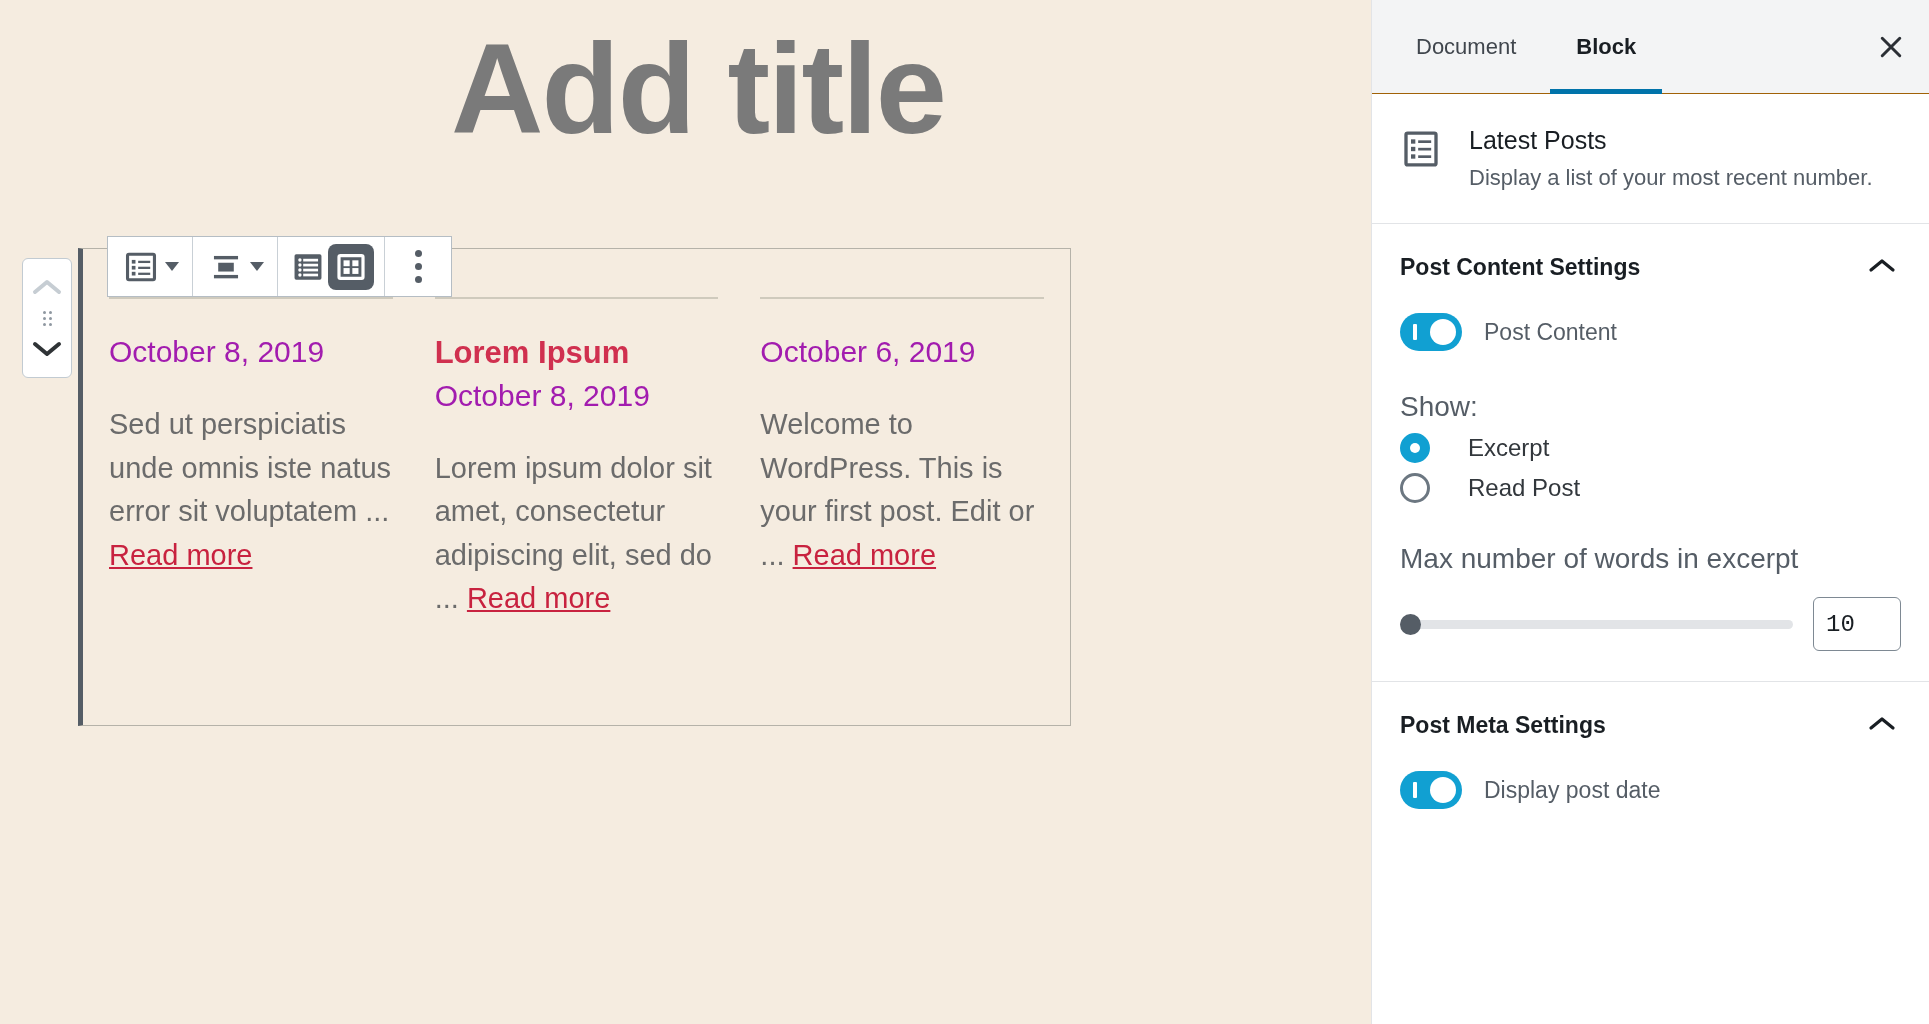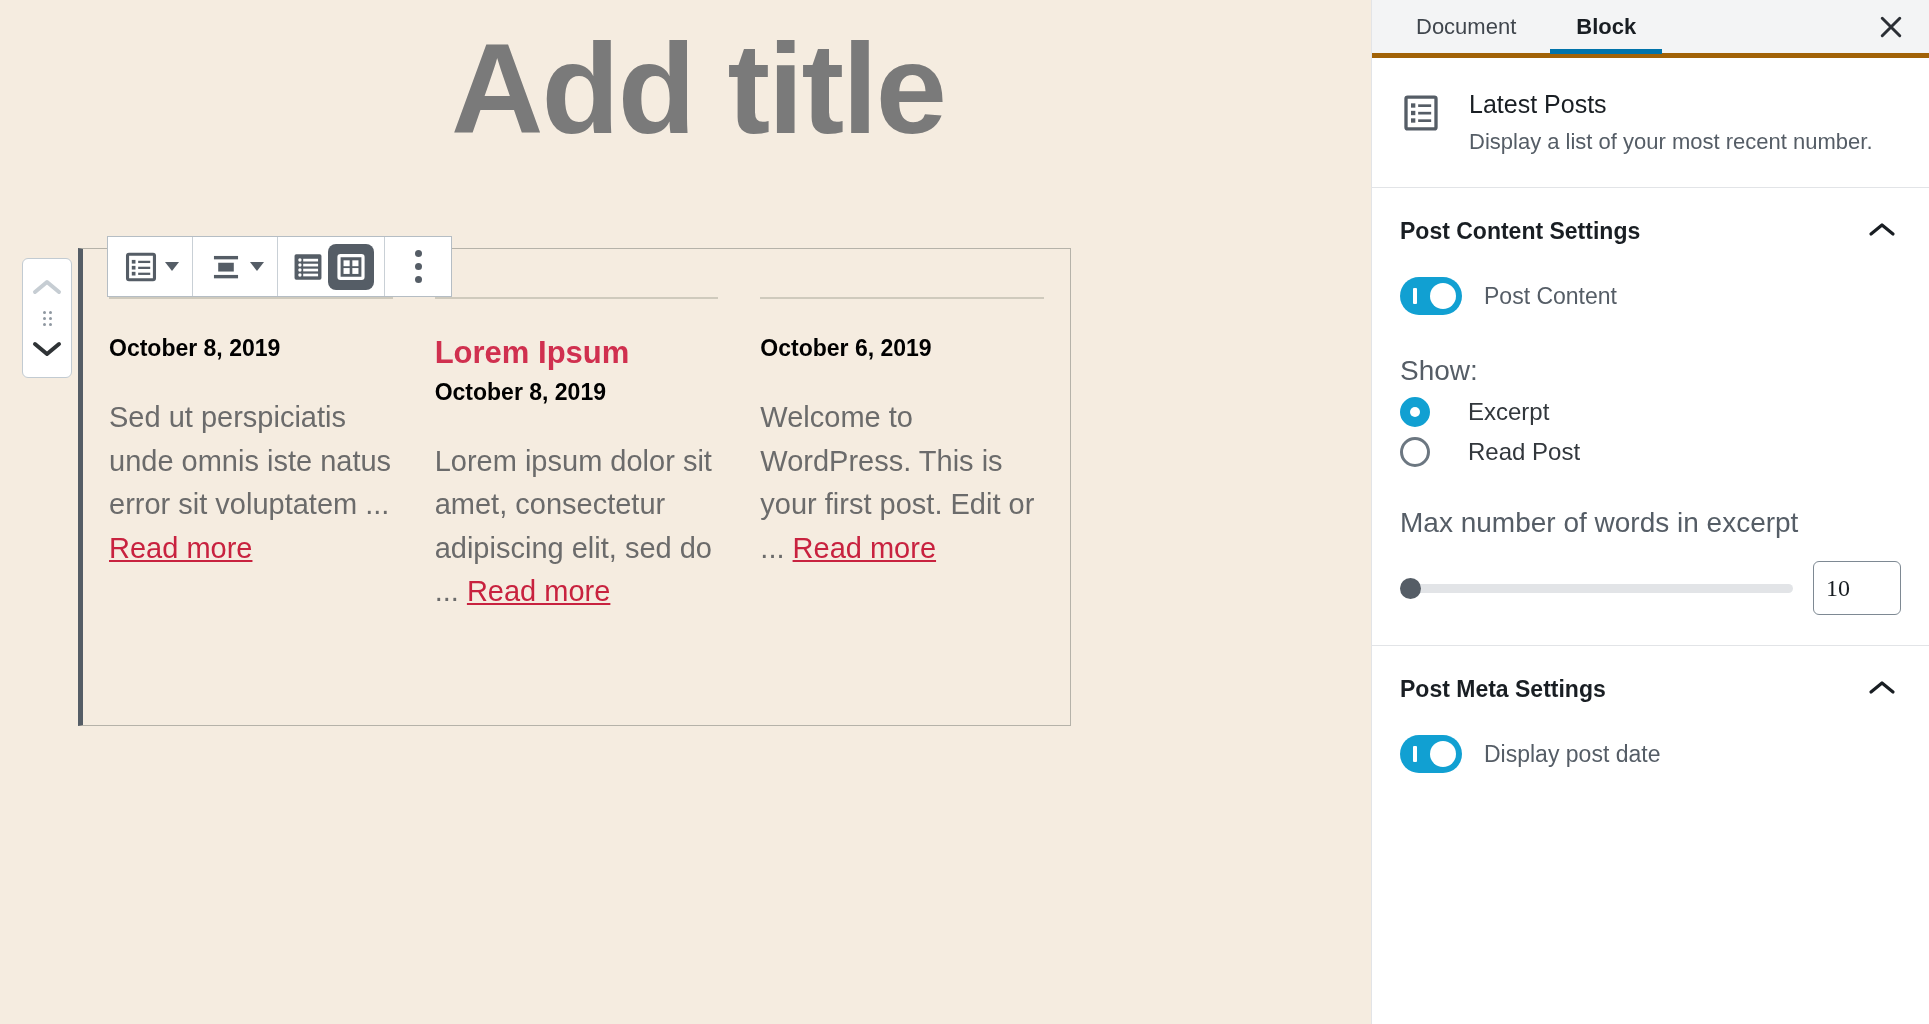--- a/index.html
+++ b/index.html
@@ -126,23 +126,23 @@
   }
   .lp-title {
     color: #d0304f;
     font-size: 31px;
     font-weight: bold;
     margin: 0 0 8px 0;
     line-height: 1.15;
     font-family: "Liberation Sans", sans-serif;
   }
   .lp-date {
-    color: #000000;
-    font-size: 23px;
-    font-weight: bold;
+    color: #a21caf;
+    font-size: 30px;
+    font-weight: normal;
     margin: 0 0 34px 0;
   }
   .lp-excerpt {
     color: #6b6b6b;
     font-size: 29px;
     line-height: 1.5;
     margin: 0;
     font-family: "Liberation Sans", sans-serif;
   }
   .lp-more {
@@ -156,23 +156,23 @@
   .sidebar {
     width: 558px;
     height: 1024px;
     background: #fff;
     border-left: 1px solid #e2e4e7;
     display: flex;
     flex-direction: column;
     overflow: hidden;
   }
   .sb-tabs {
-    height: 58px;
+    height: 94px;
     background: #f3f4f5;
-    border-bottom: 5px solid #a16207;
+    border-bottom: 1px solid #a16207;
     display: flex;
     align-items: stretch;
     position: relative;
   }
   .sb-tab {
     display: flex; align-items: center;
     padding: 0 26px;
     font-size: 22px;
     color: #40464d;
     cursor: pointer;
@@ -302,21 +302,21 @@
   }
   .num-input {
     width: 88px; height: 54px;
     border: 1px solid #7e8993;
     border-radius: 6px;
     font-size: 24px;
     color: #191e23;
     padding: 0 12px;
     display: flex; align-items: center;
     background: #fff;
-    font-family: Liberation Serif, serif;
+    font-family: Liberation Mono, monospace;
     cursor: text;
   }
 </style>
 </head>
 <body>
 
 <div class="app">
 
   <div class="editor">
 

